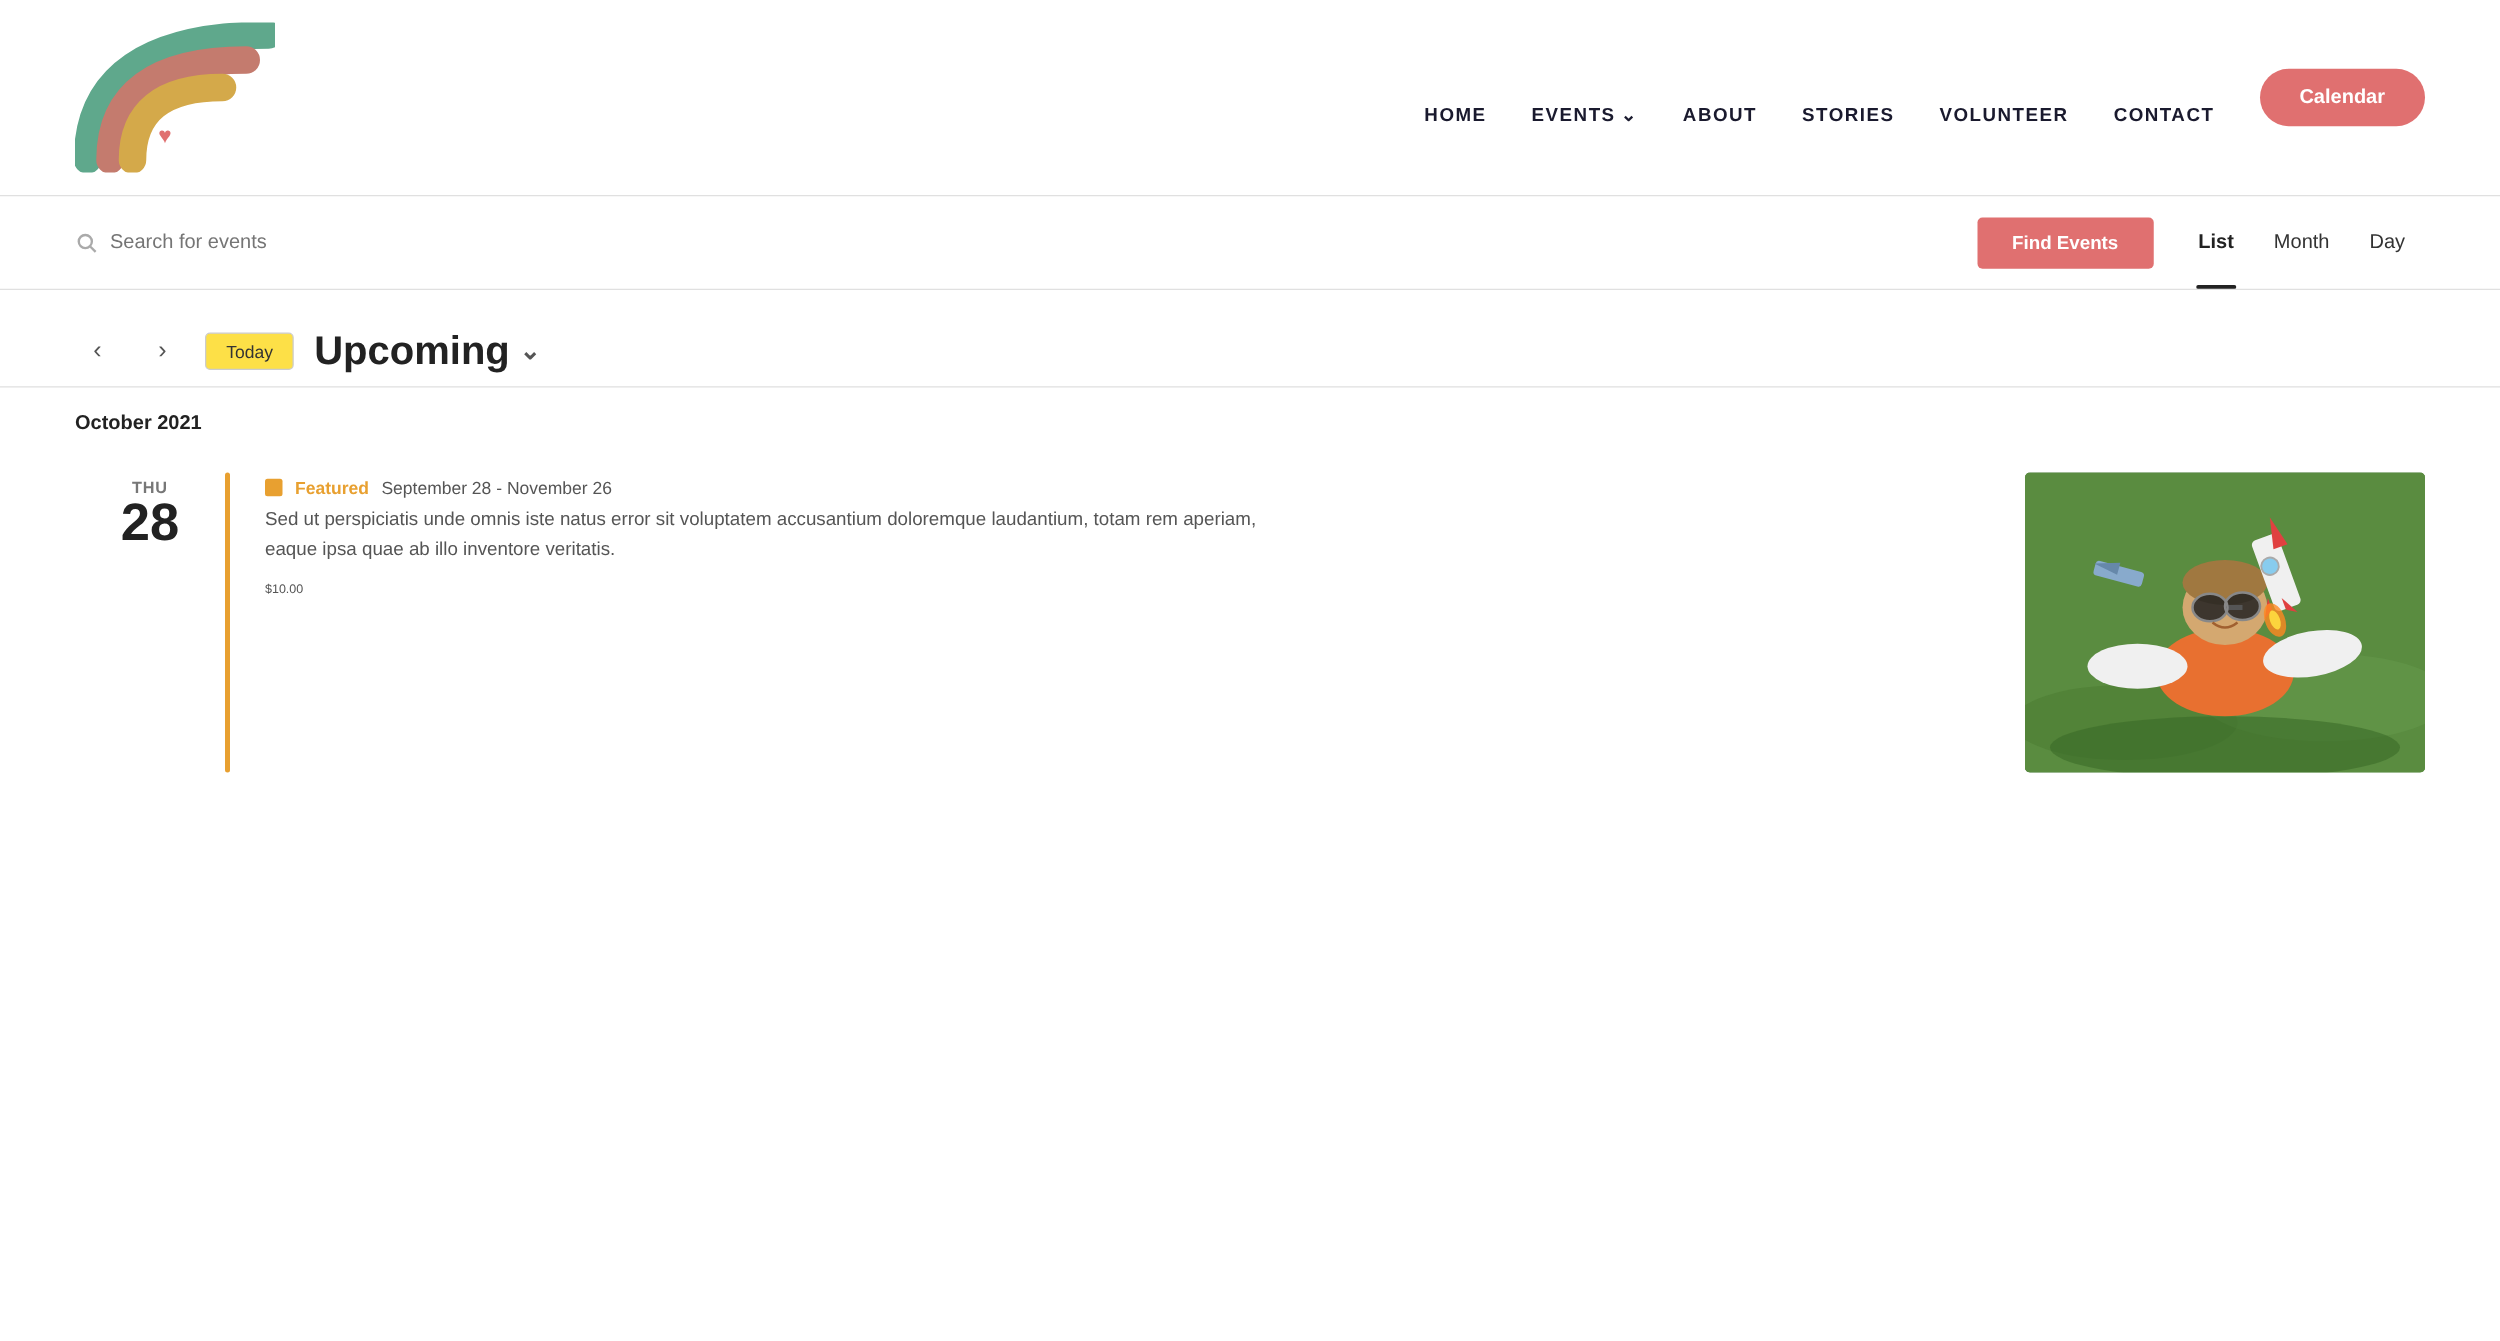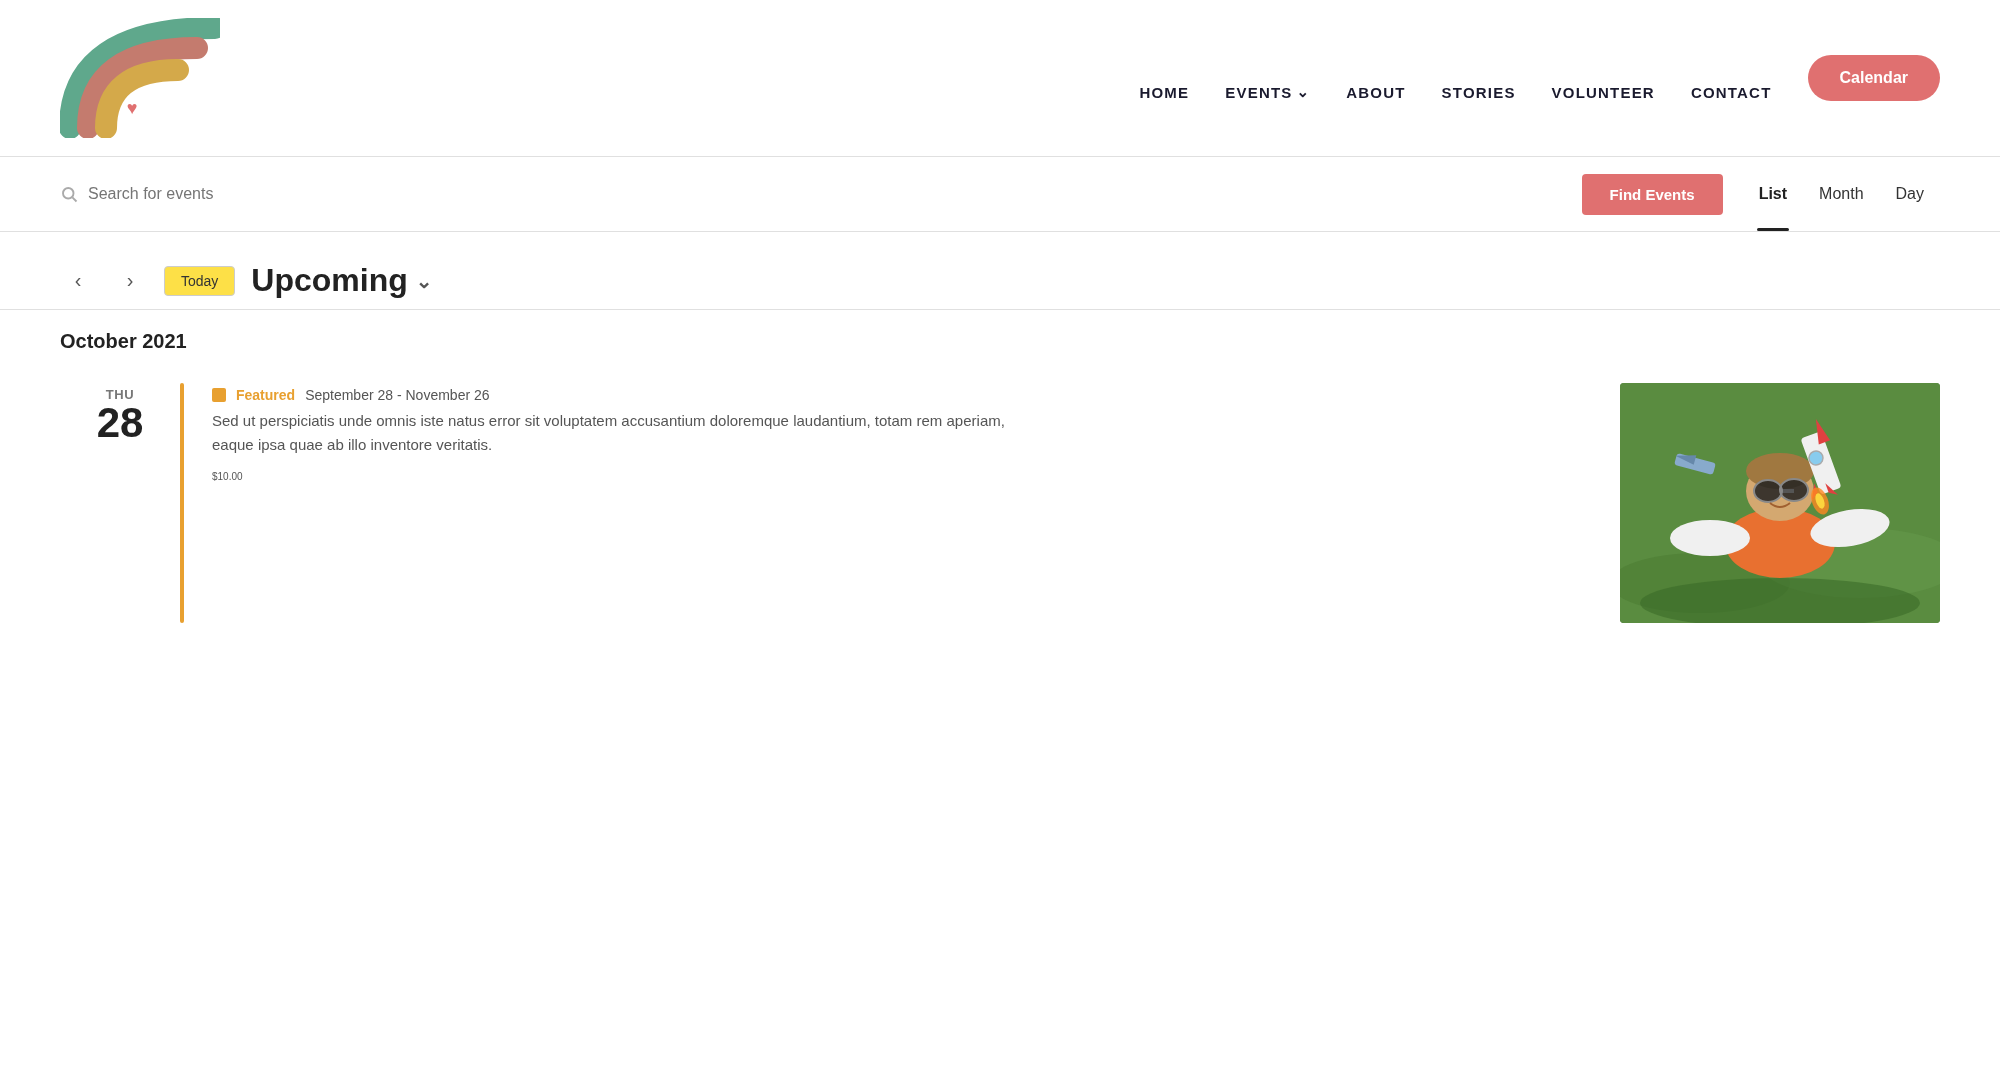--- a/index.html
+++ b/index.html
@@ -153,21 +153,21 @@
       font-size: 20px;
       color: #555;
     }
 
     
     .month-section {
       padding: 20px 60px 0 60px;
       border-top: 1.5px solid #e0e0e0;
     }
     .month-label {
-      font-size: 20px;
+      font-size: 16px;
       font-weight: 700;
       color: #222;
       margin-bottom: 30px;
     }
 
     
     .event-item {
       display: flex;
       gap: 0;
       padding-bottom: 40px;

